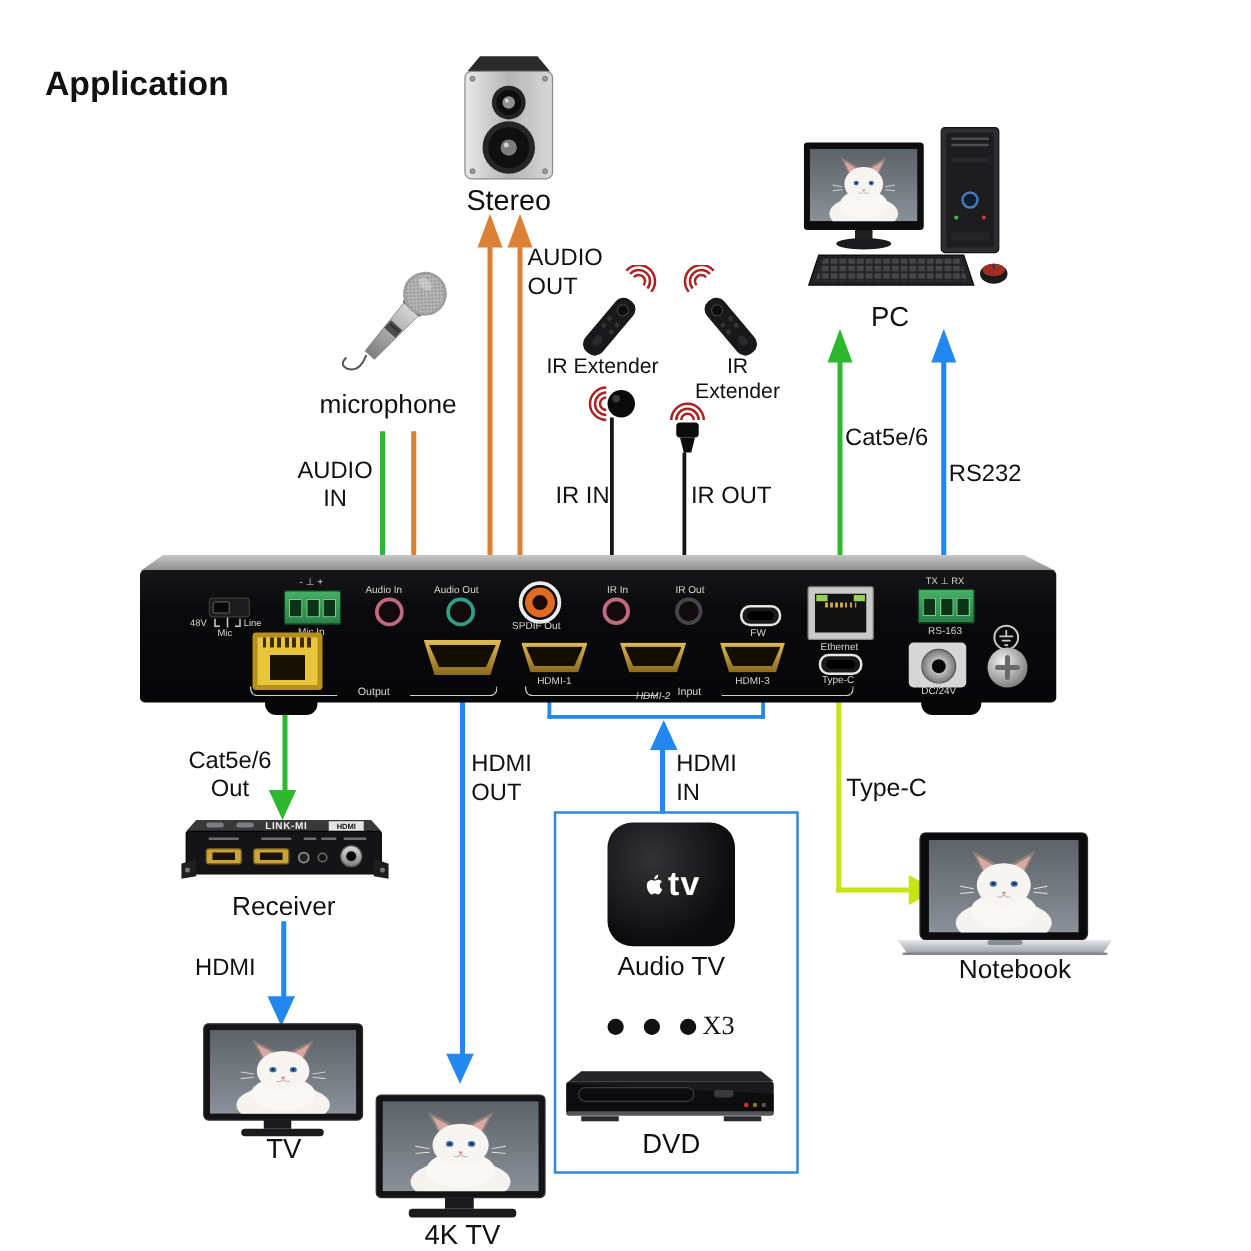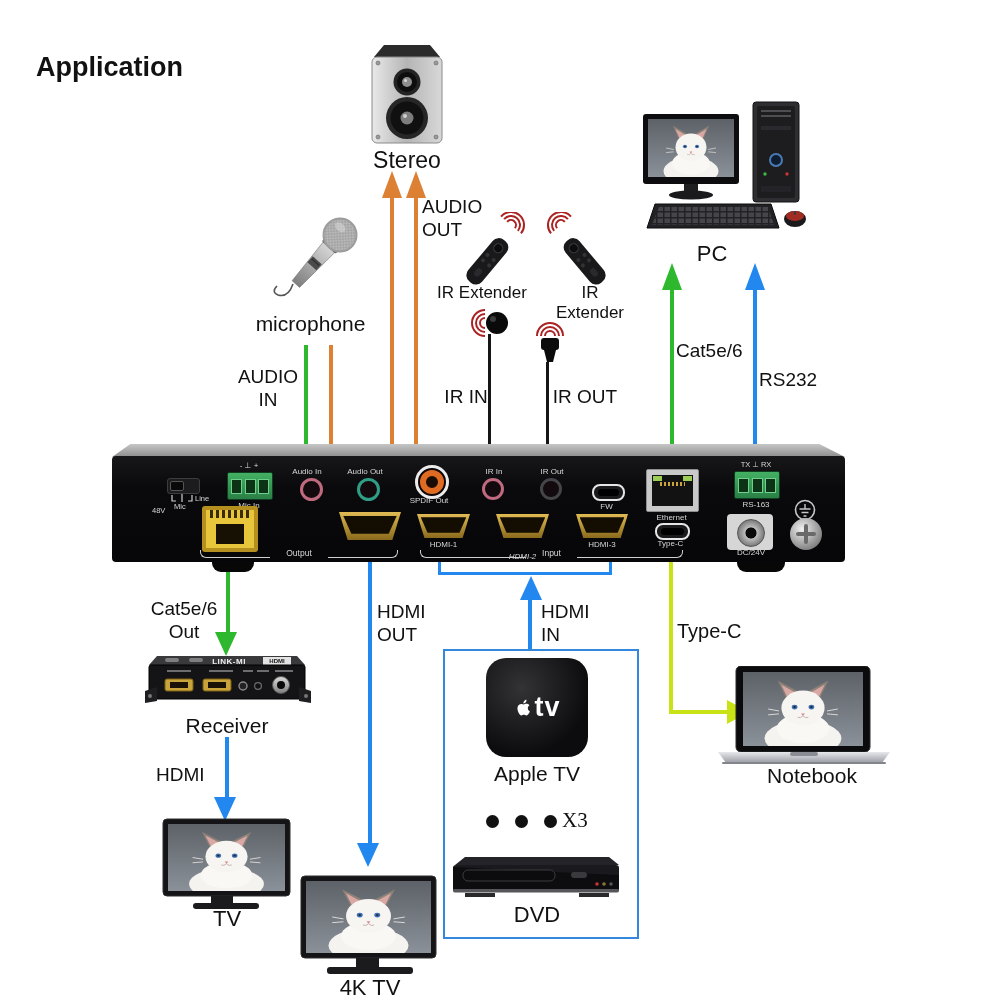--- a/index.html
+++ b/index.html
@@ -28,21 +28,21 @@
          background:linear-gradient(#17171a,#0a0a0c 30%,#060608);border-radius:4px;z-index:2;}
   .foot{position:absolute;background:#070708;border-radius:0 0 9px 9px;z-index:1;}
   .pl{position:absolute;color:#d6d6d6;font-size:8px;line-height:1;white-space:nowrap;}
   .jack{position:absolute;border-radius:50%;background:#120a0c;}
   .oval{position:absolute;border:2px solid #e6e6e6;border-radius:8px;background:#1a1a1c;}
   .oval i{position:absolute;left:4px;right:4px;top:3px;bottom:3px;background:#000;border-radius:4px;display:block;}
   .term{position:absolute;background:linear-gradient(#43b063,#2a8046);border:1px solid #0f3d1f;border-radius:2px;display:flex;justify-content:space-evenly;align-items:center;}
   .term b{width:9px;height:13px;background:#0d3317;border:1px solid #6fd08c;display:block;}
   .hdmi{position:absolute;background:linear-gradient(#e0bb54,#8a6a1c);clip-path:polygon(0 0,100% 0,86% 100%,14% 100%);}
   .hdmi i{position:absolute;left:7%;right:7%;top:14%;bottom:22%;background:#140e02;clip-path:polygon(0 0,100% 0,85% 100%,15% 100%);display:block;}
-  .bracket{position:absolute;display:flex;align-items:flex-end;gap:16px;height:10px;z-index:3;}
+  .bracket{position:absolute;display:flex;align-items:center;gap:16px;height:10px;z-index:3;}
   .bracket .seg{flex:1;height:7px;border-bottom:1.5px solid #cfcfcf;}
   .bracket .seg.l{border-left:1.5px solid #cfcfcf;border-bottom-left-radius:6px;}
   .bracket .seg.r{border-right:1.5px solid #cfcfcf;border-bottom-right-radius:6px;}
   .bracket .blab{font-size:8.5px;color:#d6d6d6;line-height:10px;}
   .srcbox{position:absolute;left:443px;top:649px;width:192px;height:286px;border:2px solid var(--box-border,#3388dd);background:transparent;}
   .atv{position:absolute;left:486px;top:658px;width:102px;height:99px;border-radius:20px;
        background:radial-gradient(circle at 35% 30%,#333336,#0c0c0e 70%);display:flex;align-items:center;justify-content:center;gap:2px;}
   .atv .tvtxt{color:#fff;font-size:27px;font-weight:bold;letter-spacing:1px;}
   .dot{position:absolute;width:13px;height:13px;border-radius:50%;background:#111;}
   .conn{z-index:5;}
@@ -254,21 +254,21 @@
 
 <div class="dev-top"></div>
 <div class="foot" style="left:212px;top:560px;width:42px;height:12px;"></div>
 <div class="foot" style="left:737px;top:560px;width:48px;height:12px;"></div>
 
 <div class="panel">
 
   <div class="abs" style="left:55px;top:22px;width:31px;height:14px;background:#1c1c1e;border:1px solid #3c3c3e;border-radius:3px;">
     <div class="abs" style="left:2px;top:2px;width:12px;height:8px;background:#09090a;border:1px solid #555;border-radius:2px;"></div>
   </div>
-  <div class="pl" style="left:40px;top:39px;font-size:7.5px;margin-top:12px;">48V</div>
+  <div class="pl" style="left:40px;top:39px;font-size:7.5px;">48V</div>
   <svg class="abs" style="left:58px;top:37px" width="24" height="12" viewBox="0 0 24 12">
     <path d="M2,2 v6 h4 M12,1 v8 M22,2 v6 h-4" stroke="#cfcfcf" stroke-width="1.2" fill="none"></path>
   </svg>
   <div class="pl" style="left:83px;top:39px;font-size:7.5px;">Line</div>
   <div class="pl" style="left:62px;top:47px;font-size:7.5px;">Mic</div>
 
   <div class="pl ctr" style="left:115px;top:6px;width:44px;">-  ⊥  +</div>
   <div class="term" style="left:115px;top:16px;width:44px;height:26px;">
       <b></b>
       <b></b>
@@ -448,21 +448,21 @@
 </svg>
 <div class="lbl ctr" style="left:333px;top:975px;width:74px;font-size:22px;">4K TV</div>
 
 <div class="srcbox"></div>
 <div class="atv">
   <svg width="19" height="23" viewBox="0 0 24 28">
     <path fill="#fff" d="M18.7 15.1c0-2.5 2-3.7 2.1-3.8-1.1-1.7-2.9-1.9-3.5-1.9-1.5-.2-2.9.9-3.7.9-.8 0-1.9-.9-3.2-.8-1.6 0-3.2 1-4 2.4-1.7 3-.4 7.4 1.2 9.8.8 1.2 1.8 2.5 3 2.4 1.2 0 1.7-.8 3.1-.8s1.9.8 3.2.8c1.3 0 2.2-1.2 3-2.4.9-1.4 1.3-2.7 1.3-2.8-.1 0-2.5-1-2.5-3.8zM16.1 7.5c.7-.8 1.1-2 1-3.2-1 0-2.2.7-2.9 1.5-.6.7-1.2 1.9-1 3 1.1.1 2.2-.6 2.9-1.3z"></path>
   </svg>
   <span class="tvtxt">tv</span>
 </div>
-<div class="lbl ctr" style="left:485px;top:761px;width:104px;font-size:21px;">Apple TV</div>
+<div class="lbl ctr" style="left:485px;top:761px;width:104px;font-size:21px;">Audio TV</div>
 
 <div class="dot" style="left:486px;top:815px;"></div>
 <div class="dot" style="left:515px;top:815px;"></div>
 <div class="dot" style="left:544px;top:815px;"></div>
 <div class="lbl" style="left:562px;top:808px;font-size:21px;font-family:Liberation Serif, serif;">X3</div>
 
 <svg class="abs" style="left:451px;top:855px" width="172" height="48" viewBox="0 0 172 48">
   <polygon points="14,2 158,2 168,10 4,10" fill="#242428"></polygon>
   <rect x="2" y="10" width="166" height="26" rx="3" fill="#1a1a1e"></rect>
   <path d="M2,12 L168,20 L168,36 L2,36 Z" fill="#050507" opacity="0.6"></path>

